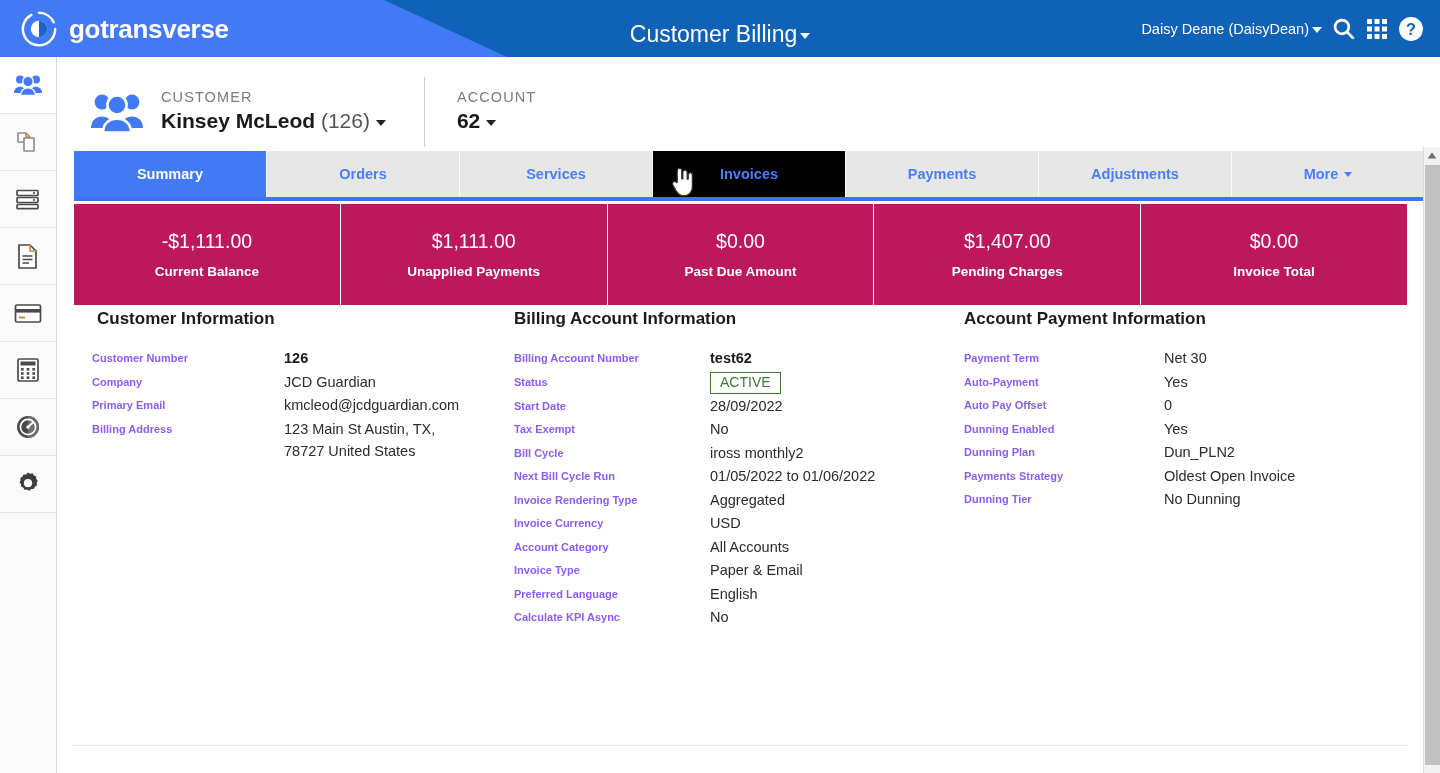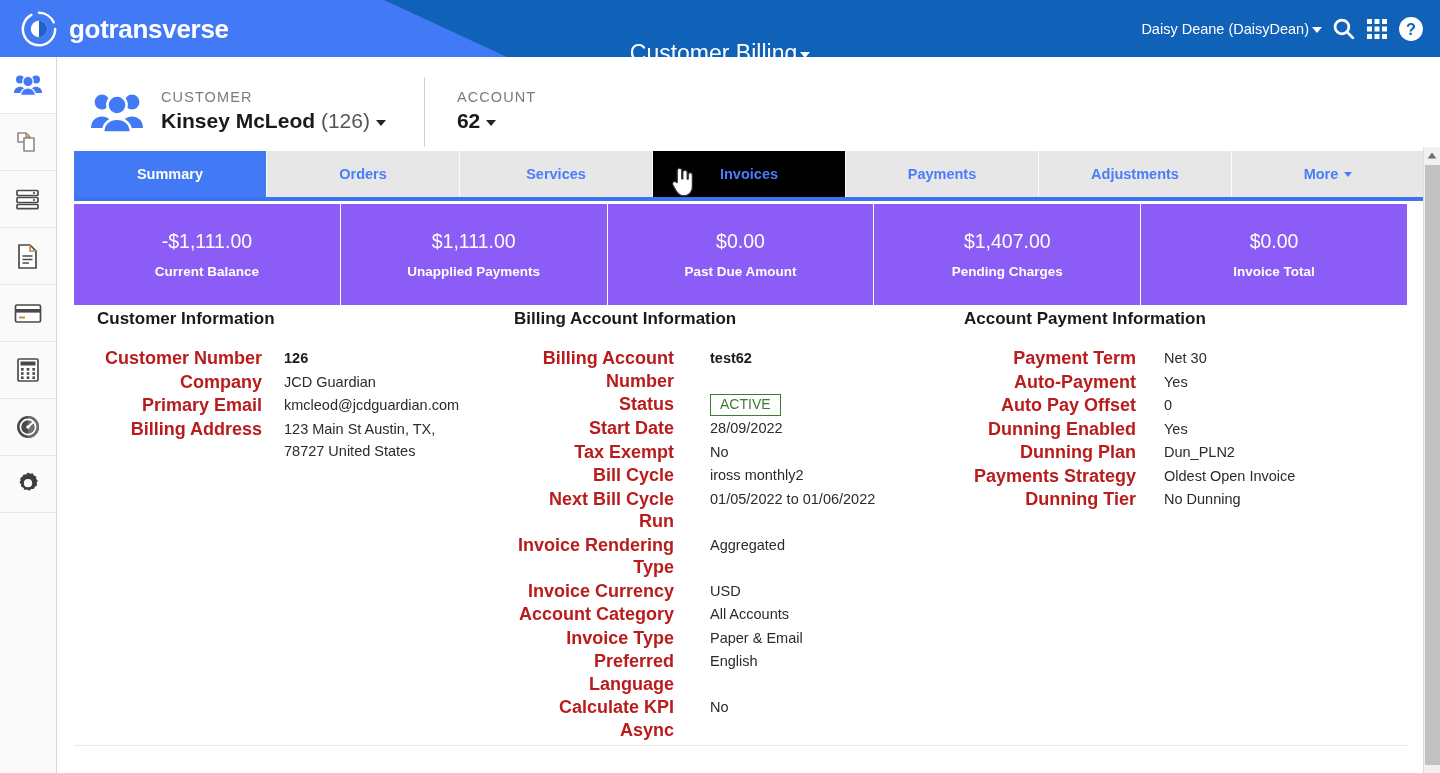--- a/index.html
+++ b/index.html
@@ -30,21 +30,20 @@
   }
   .logo-mark { width: 38px; height: 38px; display: block; }
   .logo-text {
     font-size: 26px; font-weight: bold; color: #ffffff;
     letter-spacing: -0.3px; line-height: 1;
   }
   .app-title {
     position: absolute; left: 0; top: 0; width: 1440px; height: 69px;
     display: flex; align-items: center; justify-content: center;
     pointer-events: none;
-    margin-top: 19px;
   }
   .app-title .t {
     font-size: 23px; color: #ffffff; font-weight: normal;
     pointer-events: auto;
   }
   .caret-dn {
     display: inline-block;
     border-left: 5px solid transparent;
     border-right: 5px solid transparent;
     border-top: 6px solid currentColor;
@@ -134,21 +133,21 @@
   }
 
   
   .kpis {
     position: absolute; left: 17px; top: 147px;
     width: 1333px; height: 101px;
     display: flex;
   }
   .kpi {
     flex: 1 1 0;
-    background: #8b5cf6;
+    background: #be185d;
     border-right: 1px solid #ffffff;
     display: flex; flex-direction: column;
     align-items: center; justify-content: center;
     gap: 11px;
   }
   .kpi:last-child { border-right: none; }
   .kpi-val { font-size: 19.5px; color: #ffffff; }
   .kpi-lbl { font-size: 13.5px; color: #ffffff; font-weight: bold; }
 
   
@@ -161,22 +160,22 @@
   .panel-1 { width: 440px; padding-left: 18px; }
   .panel-2 { width: 450px; }
   .panel-3 { width: 430px; }
   .panel-h {
     font-size: 17px; font-weight: bold; color: #1a1a1a;
     margin-bottom: 20px; line-height: 1;
   }
   .panel-1 .panel-h { margin-left: 5px; }
   .kv { display: flex; margin-bottom: 1px; line-height: 22.5px; }
   .kv .k {
-    font-size: 18px; font-weight: bold; color: #b91c1c;
-    text-align: right; flex: 0 0 auto;
+    font-size: 11px; font-weight: bold; color: #8b5cf6;
+    flex: 0 0 auto;
   }
   .kv .v {
     font-size: 14.5px; color: #2b2b2b; flex: 1 1 auto;
   }
   .kv .v.bold { font-weight: bold; color: #1a1a1a; }
   .panel-1 .kv .k { width: 170px; }
   .panel-1 .kv .v { padding-left: 22px; }
   .panel-2 .kv .k { width: 160px; }
   .panel-2 .kv .v { padding-left: 36px; }
   .panel-3 .kv .k { width: 172px; }

